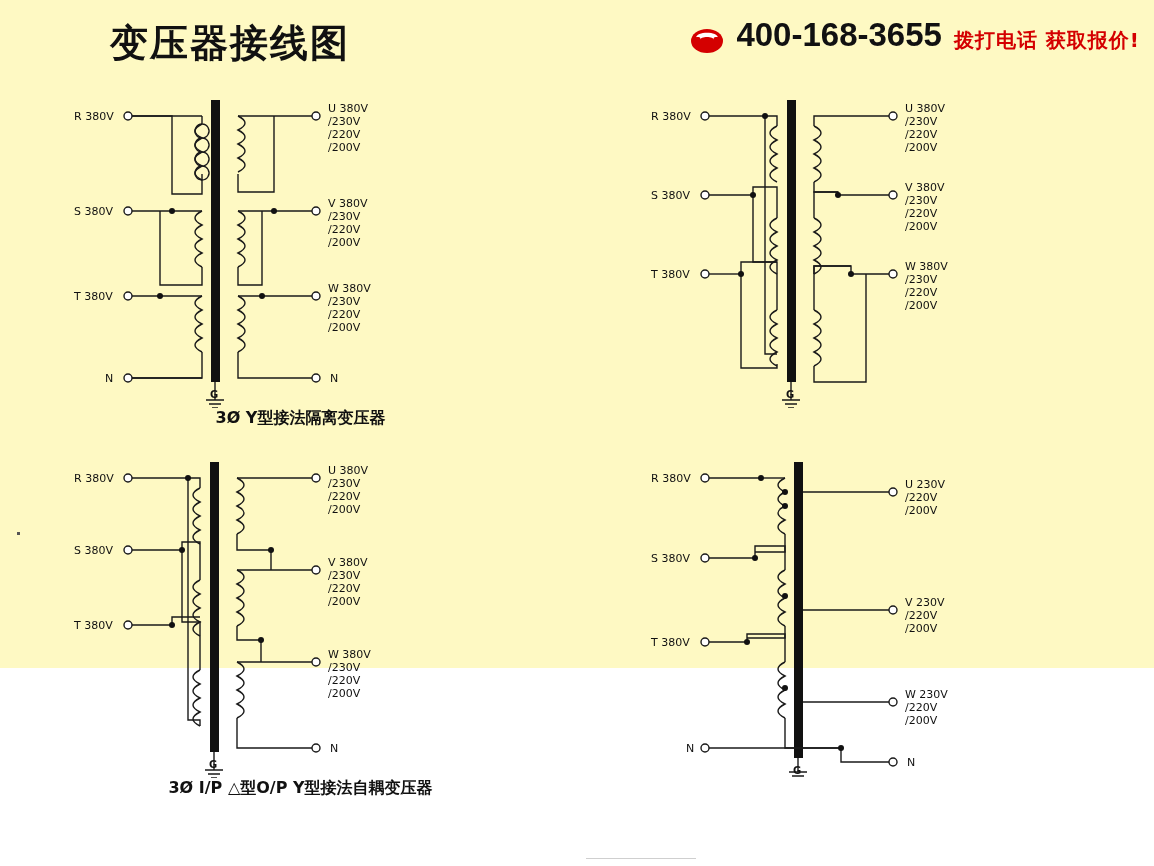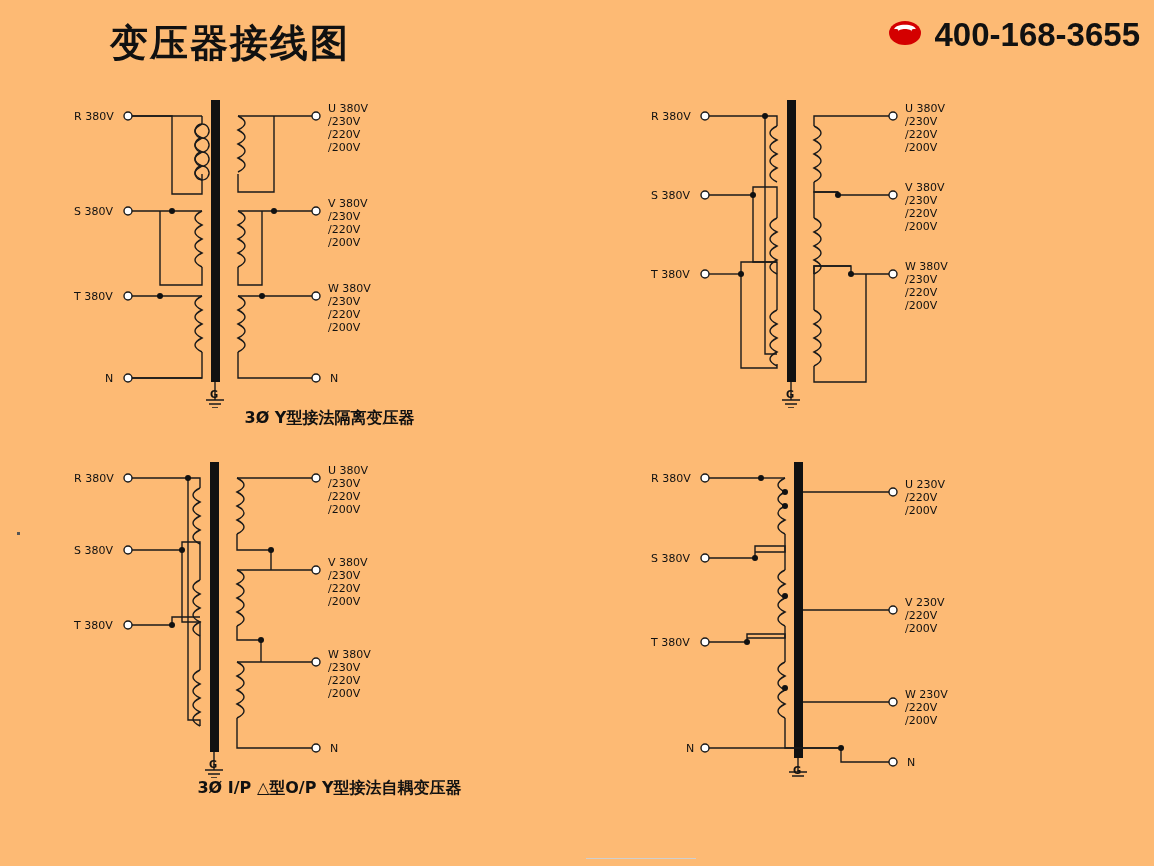--- a/index.html
+++ b/index.html
@@ -10,22 +10,22 @@
   body {
     width: 1154px;
     height: 866px;
     font-family: "Liberation Sans", sans-serif;
     position: relative;
     overflow: hidden;
   }
   .page {
     position: relative;
     width: 1154px;
-    height: 866px;
-    background: #fdba74;
+    height: 668px;
+    background: #fef9c3;
   }
 
   
   .header {
     position: absolute;
     left: 0; top: 0;
     width: 1154px;
     height: 78px;
   }
   .page-title {
@@ -36,21 +36,21 @@
     font-weight: bold;
     letter-spacing: 2px;
     color: #111;
     font-family: "DejaVu Sans", sans-serif;
   }
   .contact {
     position: absolute;
     right: 14px;
     top: 16px;
     display: flex;
-    align-items: flex-start;
+    align-items: flex-end;
     gap: 12px;
   }
   .phone-icon {
     width: 34px;
     height: 30px;
     display: inline-block;
     position: relative;
   }
   .phone-icon svg { display:block; }
   .phone-number {
@@ -93,21 +93,20 @@
     display: block;
   }
   .caption {
     position: absolute;
     width: 100%;
     text-align: center;
     font-size: 16px;
     font-weight: bold;
     color: #111;
     font-family: "DejaVu Sans", sans-serif;
-    margin-left: 29px;
   }
   .c00 .caption, .c01 .caption { top: 330px; }
   .c10 .caption, .c11 .caption { top: 338px; }
 
   .stray-dot {
     position: absolute;
     left: 17px;
     top: 532px;
     width: 3px;
     height: 3px;
@@ -133,20 +132,21 @@
     <div class="contact">
       <span class="phone-icon">
         <svg width="34" height="30" viewBox="0 0 34 30">
           <ellipse cx="17" cy="17" rx="16" ry="12" fill="#d40000"></ellipse>
           <path d="M6 14 C6 7, 28 7, 28 14 L24 16 C24 12, 10 12, 10 16 Z" fill="#ffffff"></path>
           <rect x="4.5" y="13" width="6" height="5" rx="2" fill="#d40000"></rect>
           <rect x="23.5" y="13" width="6" height="5" rx="2" fill="#d40000"></rect>
         </svg>
       </span>
       <span class="phone-number">400-168-3655</span>
+      <span class="cta-text">拨打电话 获取报价!</span>
     </div>
   </div>
 
   <div class="stray-dot"></div>
 
   <div class="grid">
 
     <div class="cell c00">
       <svg class="diagram-svg" width="577" height="330" viewBox="0 0 577 330">
         <g stroke="#1a1a1a" stroke-width="1.4" fill="none">

